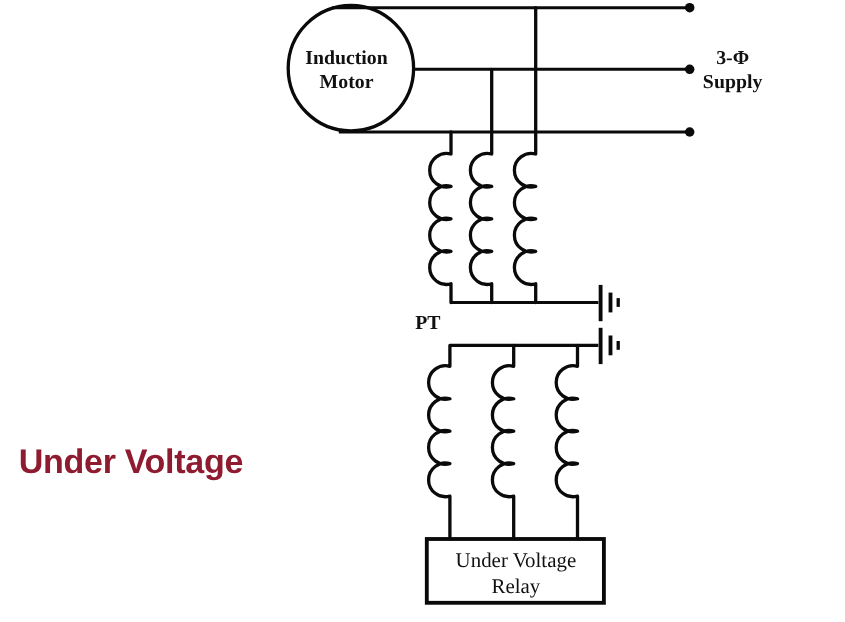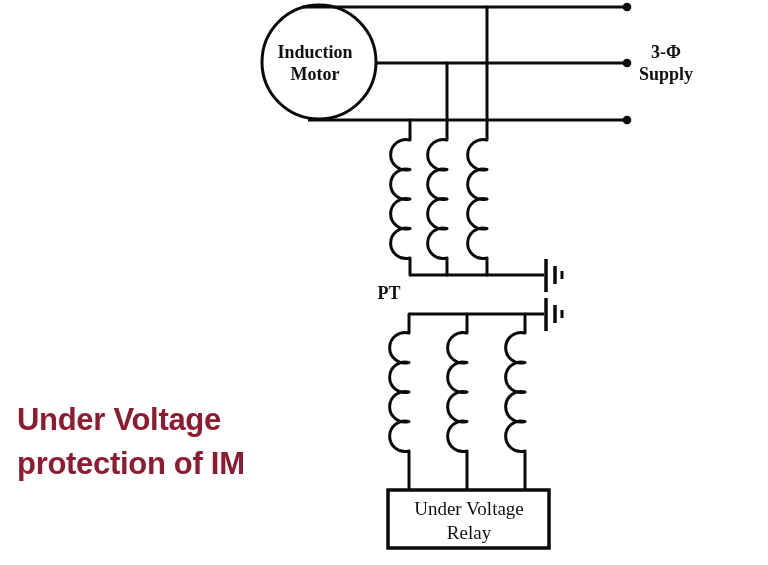--- a/index.html
+++ b/index.html
@@ -84,16 +84,15 @@
 
     <text x="389" y="299" text-anchor="middle" class="dlabel-bold">PT</text>
 
     <text x="469" y="515" text-anchor="middle" class="dlabel">Under Voltage</text>
     <text x="469" y="539" text-anchor="middle" class="dlabel">Relay</text>
   </svg>
 
   
   <div class="caption" style="color: rgb(142, 27, 47);">
     <div>Under Voltage</div>
-    <div>protection of IM</div>
   </div>
 
 </div>
 
 </body></html>

